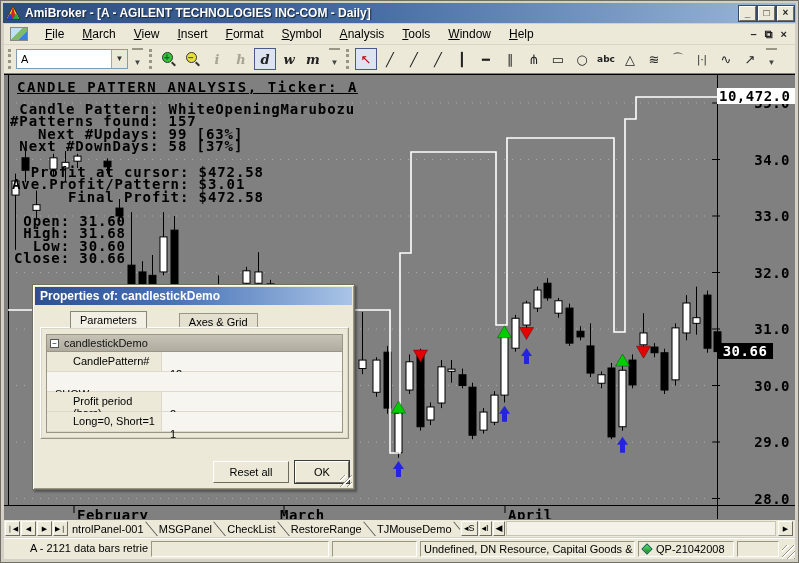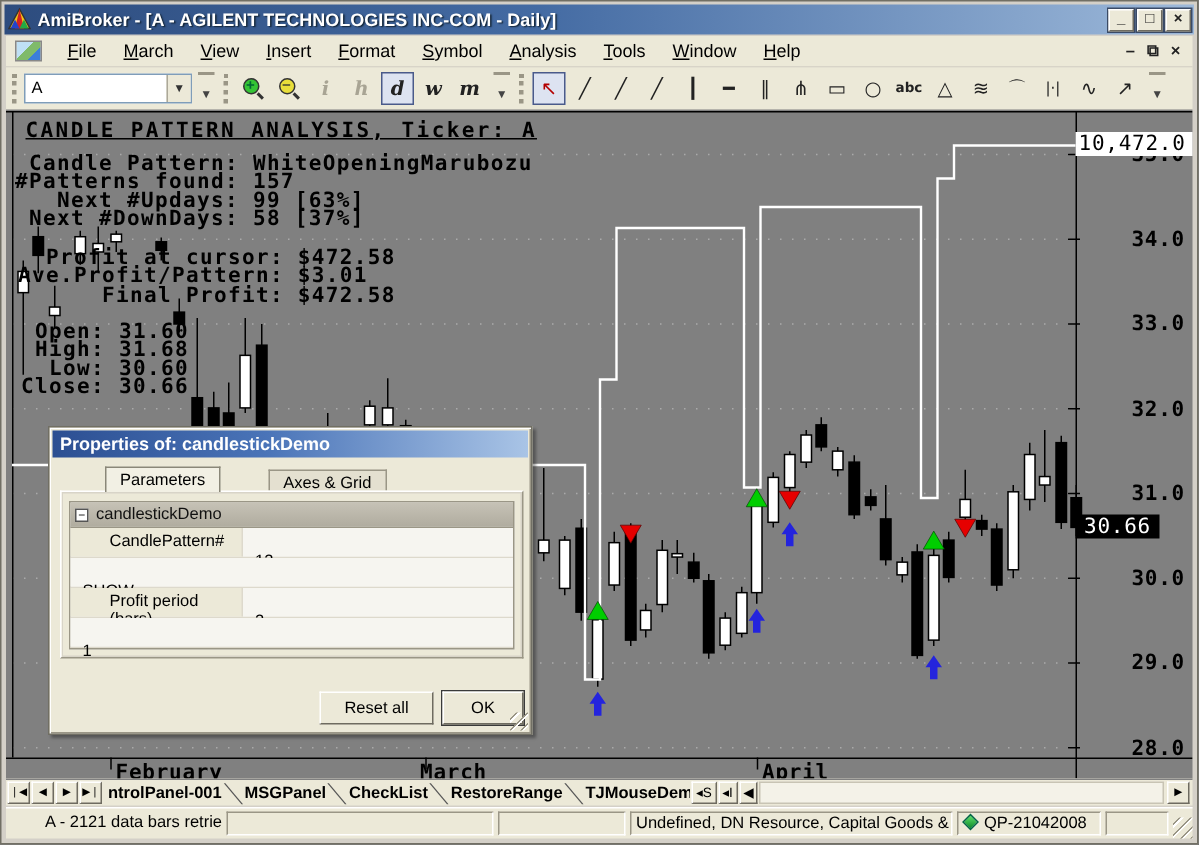--- a/index.html
+++ b/index.html
@@ -49,21 +49,21 @@
   .draw-glyph{font-family:"DejaVu Sans",sans-serif;}
   
   .chart{position:absolute;left:4px;top:74px;width:791px;height:445px;background:#808080;}
   .chart svg{position:absolute;left:0;top:0;}
   .ovl{position:absolute;font-family:"DejaVu Sans Mono",monospace;font-weight:bold;
     font-size:14px;line-height:12.4px;letter-spacing:0.9px;color:#000;white-space:pre;}
   .ovl.title{letter-spacing:1.6px;}
   .ylabel{position:absolute;left:714px;width:72px;text-align:right;font-family:"DejaVu Sans Mono",monospace;
     font-weight:bold;font-size:14px;color:#000;letter-spacing:0.5px;}
   .xlabel{position:absolute;font-family:"DejaVu Sans Mono",monospace;font-weight:bold;font-size:14px;color:#000;letter-spacing:0.5px;}
-  .pricebox{position:absolute;font-family:"DejaVu Sans Mono",monospace;font-weight:normal;font-size:14px;
+  .pricebox{position:absolute;font-family:"DejaVu Sans Mono",monospace;font-weight:bold;font-size:14px;
     padding:0 2px;letter-spacing:0.5px;}
   .pricebox.white{left:713px;top:14px;width:78px;background:#fff;color:#000;}
   .pricebox.black{left:713px;top:269px;width:56px;background:#000;color:#fff;text-align:center;}
   
   .dialog{position:absolute;left:32px;top:284px;width:323px;height:206px;background:#ece9d8;
     border:1px solid #716f64;box-shadow:inset 1px 1px 0 #fff,inset -1px -1px 0 #9a9686,2px 2px 2px rgba(0,0,0,.35);
     font-size:11px;z-index:50;}
   .dlg-title{position:absolute;left:2px;top:2px;right:2px;height:18px;
     background:linear-gradient(90deg,#2c4f92 0%,#4a74b8 45%,#a9c4e6 100%);
     color:#fff;font-weight:bold;font-size:12px;line-height:18px;padding-left:5px;}
@@ -86,21 +86,21 @@
     border-color:#fff #6e6b60 #6e6b60 #fff;text-align:center;line-height:20px;font-size:11px;}
   .dlg-btn.default{box-shadow:0 0 0 1px #3a3a3a;}
   .dlg-grip{position:absolute;right:2px;bottom:2px;width:12px;height:12px;
     background:repeating-linear-gradient(135deg,transparent 0 3px,#9a9686 3px 4px,#fff 4px 5px);}
   
   .tabrow{position:absolute;left:4px;top:519px;width:791px;height:18px;background:#ece9d8;
     display:flex;align-items:center;font-size:11px;border-top:1px solid #808080;}
   .navbtn{width:15px;height:15px;border:1px solid;border-color:#fff #6e6b60 #6e6b60 #fff;background:#ece9d8;
     font-size:7px;text-align:center;line-height:13px;color:#000;margin-left:1px;flex:0 0 auto;}
   .sheet-tabs{display:flex;align-items:center;height:100%;overflow:hidden;white-space:nowrap;}
-  .sheet-tab{padding:2px 4px 1px;cursor:default;font-weight:bold;}
+  .sheet-tab{padding:2px 4px 1px;cursor:default;}
   .tab-sep{color:#555;transform:skewX(18deg);font-size:12px;}
   .mini-btn{height:15px;border:1px solid;border-color:#fff #6e6b60 #6e6b60 #fff;background:#ece9d8;
     font-size:9px;line-height:13px;padding:0 2px;margin-left:1px;flex:0 0 auto;}
   .tab-track{flex:1;height:15px;background:#f4f2e8;border:1px solid #c8c4b4;margin:0 1px;}
   
   .statusbar{position:absolute;left:4px;top:538px;width:791px;height:21px;background:#ece9d8;
     display:flex;align-items:center;font-size:11px;color:#000;border-top:1px solid #fff;}
   .spanel{height:16px;margin-right:3px;padding:1px 3px 0;white-space:nowrap;overflow:hidden;flex:0 0 auto;}
   .spanel.sunken{border:1px solid;border-color:#9a9686 #fff #fff #9a9686;}
   .diamond{display:inline-block;width:8px;height:8px;background:linear-gradient(135deg,#5fe06a,#0c8a2a);
@@ -388,20 +388,21 @@
               <span class="val">12</span>
             </div>
             <div class="prow">
               <span class="val">SHOW</span>
             </div>
             <div class="prow">
               <span class="lbl">Profit period (bars)</span>
               <span class="val">2</span>
             </div>
             <div class="prow">
+              <span class="lbl">Long=0, Short=1</span>
               <span class="val">1</span>
             </div>
           </div>
       </div>
     </div>
     <div class="dlg-btn" style="left:180px;top:176px;width:76px;">Reset all</div>
     <div class="dlg-btn default" style="left:262px;top:176px;width:54px;">OK</div>
     <div class="dlg-grip"></div>
   </div>
 

